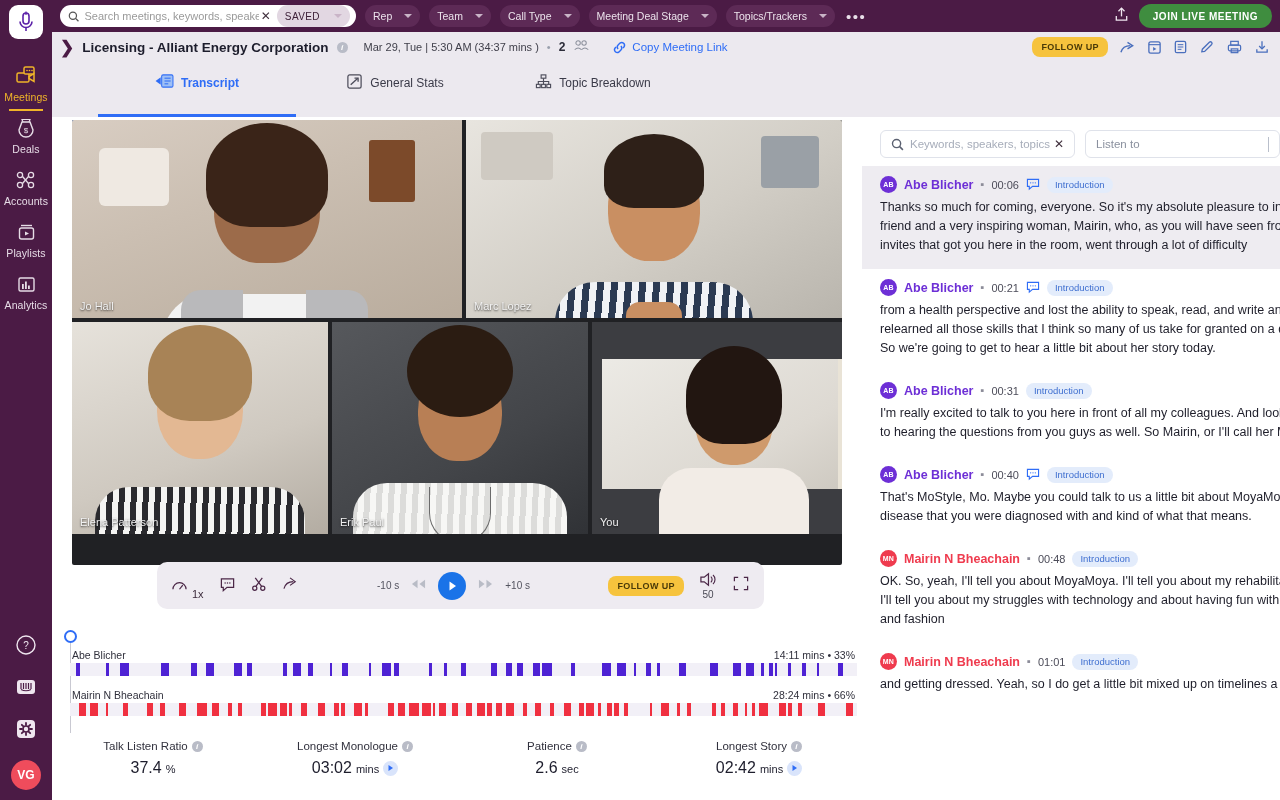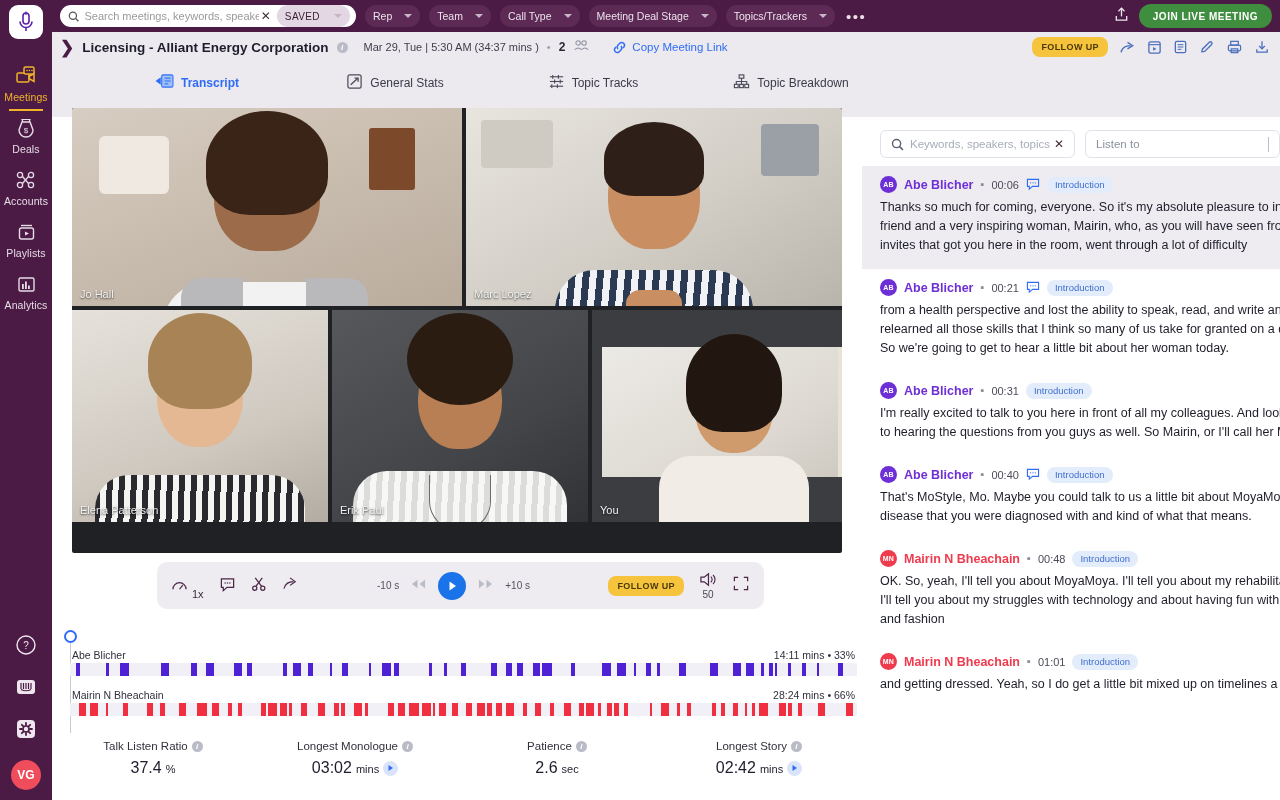--- a/index.html
+++ b/index.html
@@ -102,21 +102,21 @@
   }
   .tab {
     height: 100%; display: flex; align-items: center; justify-content: center; gap: 7px;
     font-size: 12px; color: #3a3a48; cursor: pointer; position: relative; padding-bottom: 14px;
   }
   .tab.active { color: #2f6df6; font-weight: 600; }
   .tab.active::after { content:""; position:absolute; left: 0; right: 0; bottom: 0; height: 3px; background:#2f6df6; }
 
   
   .stage {
-    position: absolute; left: 72px; top: 108px; width: 770px; height: 445px;
+    position: absolute; left: 72px; top: 120px; width: 770px; height: 445px;
     background: #202124; overflow: hidden; border-radius: 2px;
   }
   .vrow { display: flex; gap: 4px; }
   .vtile { position: relative; overflow: hidden; background: #2c2d30; }
   .vtile .vname {
     position: absolute; left: 8px; bottom: 6px; color: #f1f1f1; font-size: 11px;
     text-shadow: 0 1px 2px rgba(0,0,0,.7); z-index: 3;
   }
   .vtile.speaking { outline: 3px solid #5b93f0; outline-offset: -3px; }
   .face { position: absolute; inset: 0; }
@@ -449,38 +449,20 @@
     </div>
     <div class="tab" style="width:198px;">
       <span>
         <svg width="17" height="17" viewBox="0 0 18 18">
           <rect x="2" y="2" width="14" height="14" rx="2" fill="none" stroke="#4c4c5a" stroke-width="1.3"></rect>
           <path d="M5 12.5 L12.5 5.5" stroke="#4c4c5a" stroke-width="1.4" fill="none"></path>
           <path d="M9 5.5 L12.8 5.5 L12.8 9.2" stroke="#4c4c5a" stroke-width="1.4" fill="none"></path>
         </svg>
       </span>
       <span>General Stats</span>
-    </div>
-    <div class="tab" style="width:198px;">
-      <span>
-        <svg width="17" height="17" viewBox="0 0 18 18">
-          <g stroke="#4c4c5a" stroke-width="1.2">
-            <line x1="2" y1="4" x2="16" y2="4"></line>
-              <line x1="2" y1="9" x2="16" y2="9"></line>
-              <line x1="2" y1="14" x2="16" y2="14"></line>
-            <line x1="5" y1="2" x2="5" y2="6"></line>
-              <line x1="11" y1="2" x2="11" y2="6"></line>
-            <line x1="7" y1="7" x2="7" y2="11"></line>
-              <line x1="13" y1="7" x2="13" y2="11"></line>
-            <line x1="4" y1="12" x2="4" y2="16"></line>
-              <line x1="10" y1="12" x2="10" y2="16"></line>
-          </g>
-        </svg>
-      </span>
-      <span>Topic Tracks</span>
     </div>
     <div class="tab" style="width:198px;">
       <span>
         <svg width="17" height="17" viewBox="0 0 18 18">
           <rect x="6.5" y="2" width="5" height="3.5" fill="none" stroke="#4c4c5a" stroke-width="1.2"></rect>
           <rect x="1.5" y="12" width="4" height="3.5" fill="none" stroke="#4c4c5a" stroke-width="1.2"></rect>
           <rect x="7" y="12" width="4" height="3.5" fill="none" stroke="#4c4c5a" stroke-width="1.2"></rect>
           <rect x="12.5" y="12" width="4" height="3.5" fill="none" stroke="#4c4c5a" stroke-width="1.2"></rect>
           <path d="M9 5.5 L9 9 M3.5 12 L3.5 9 L14.5 9 L14.5 12 M9 9 L9 12" fill="none" stroke="#4c4c5a" stroke-width="1.2"></path>
         </svg>
@@ -864,21 +846,21 @@
                 <path d="M1.5 1.5 h12 v7.5 h-6.5 l-3.5 3 v-3 h-2 Z" fill="none" stroke="#2f6df6" stroke-width="1.2"></path>
                 <circle cx="5" cy="5.2" r=".7" fill="#2f6df6"></circle>
                 <circle cx="7.5" cy="5.2" r=".7" fill="#2f6df6"></circle>
                 <circle cx="10" cy="5.2" r=".7" fill="#2f6df6"></circle>
               </svg>
             </span>
             <span class="topic-tag">Introduction</span>
           </div>
           <div class="utt-text">from a health perspective and lost the ability to speak, read, and write and</div>
           <div class="utt-text">relearned all those skills that I think so many of us take for granted on a daily basis.</div>
-          <div class="utt-text">So we're going to get to hear a little bit about her woman today.</div>
+          <div class="utt-text">So we're going to get to hear a little bit about her story today.</div>
         </div>
         <div class="utt">
           <div class="utt-head">
             <span class="av" style="background:#6d2fd6">AB</span>
             <span class="sp-name" style="color:#6d2fd6">Abe Blicher</span>
             <span class="ts-dot">▪</span>
             <span class="ts">00:31</span>
             <span class="topic-tag">Introduction</span>
           </div>
           <div class="utt-text">I'm really excited to talk to you here in front of all my colleagues. And look forward</div>

